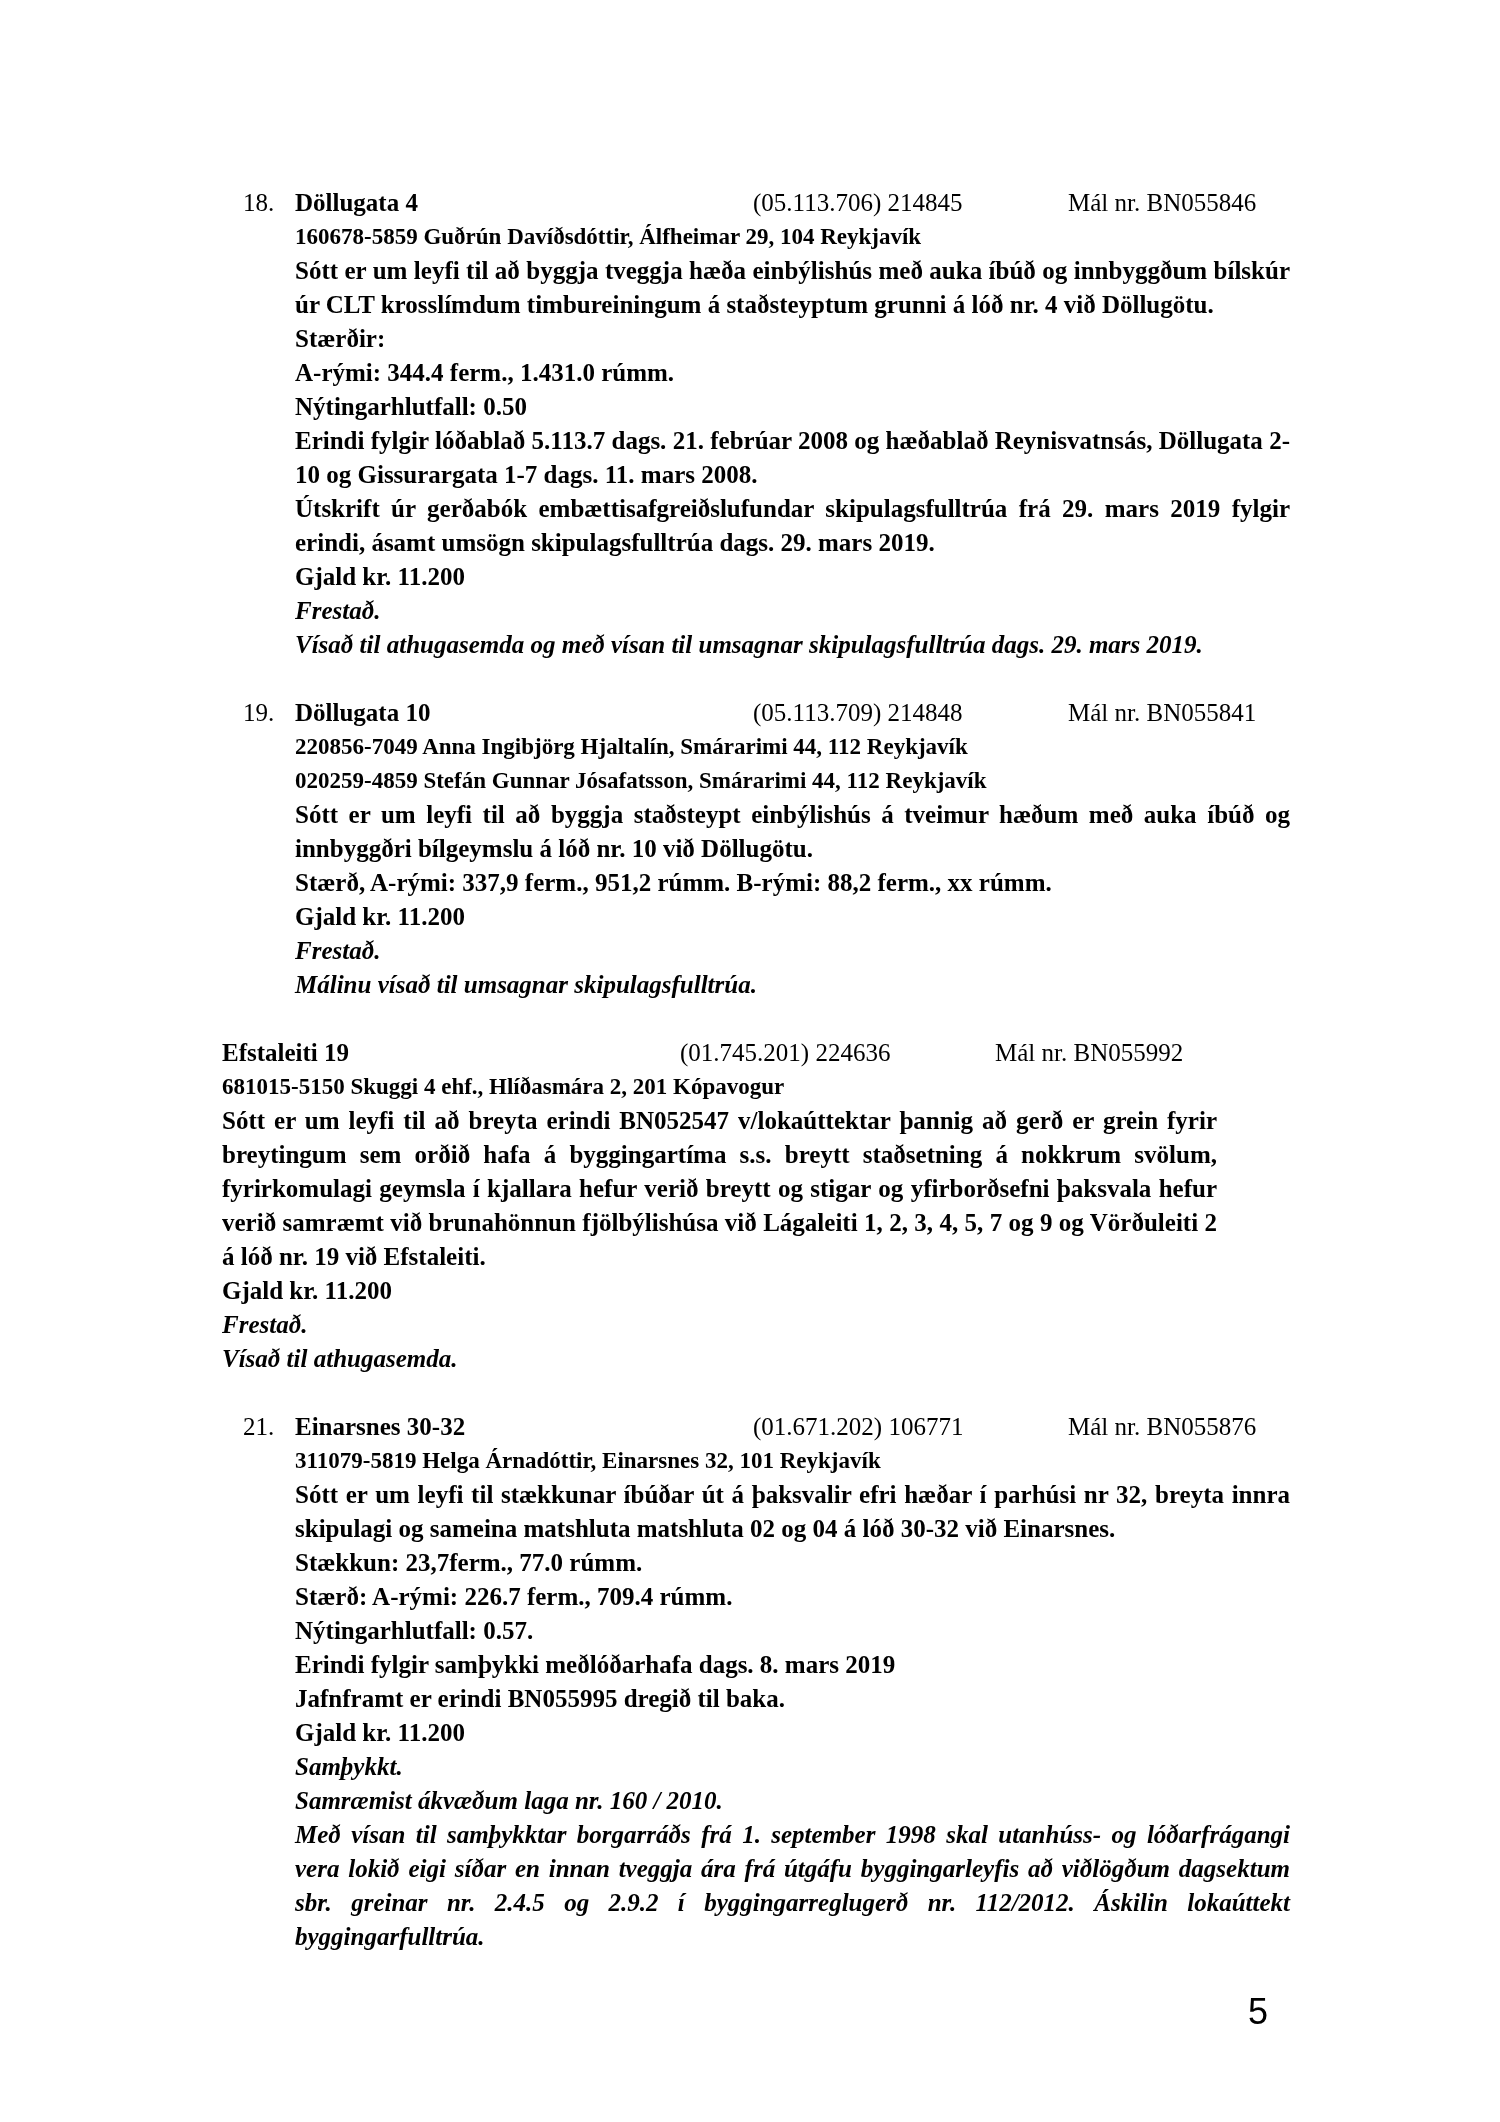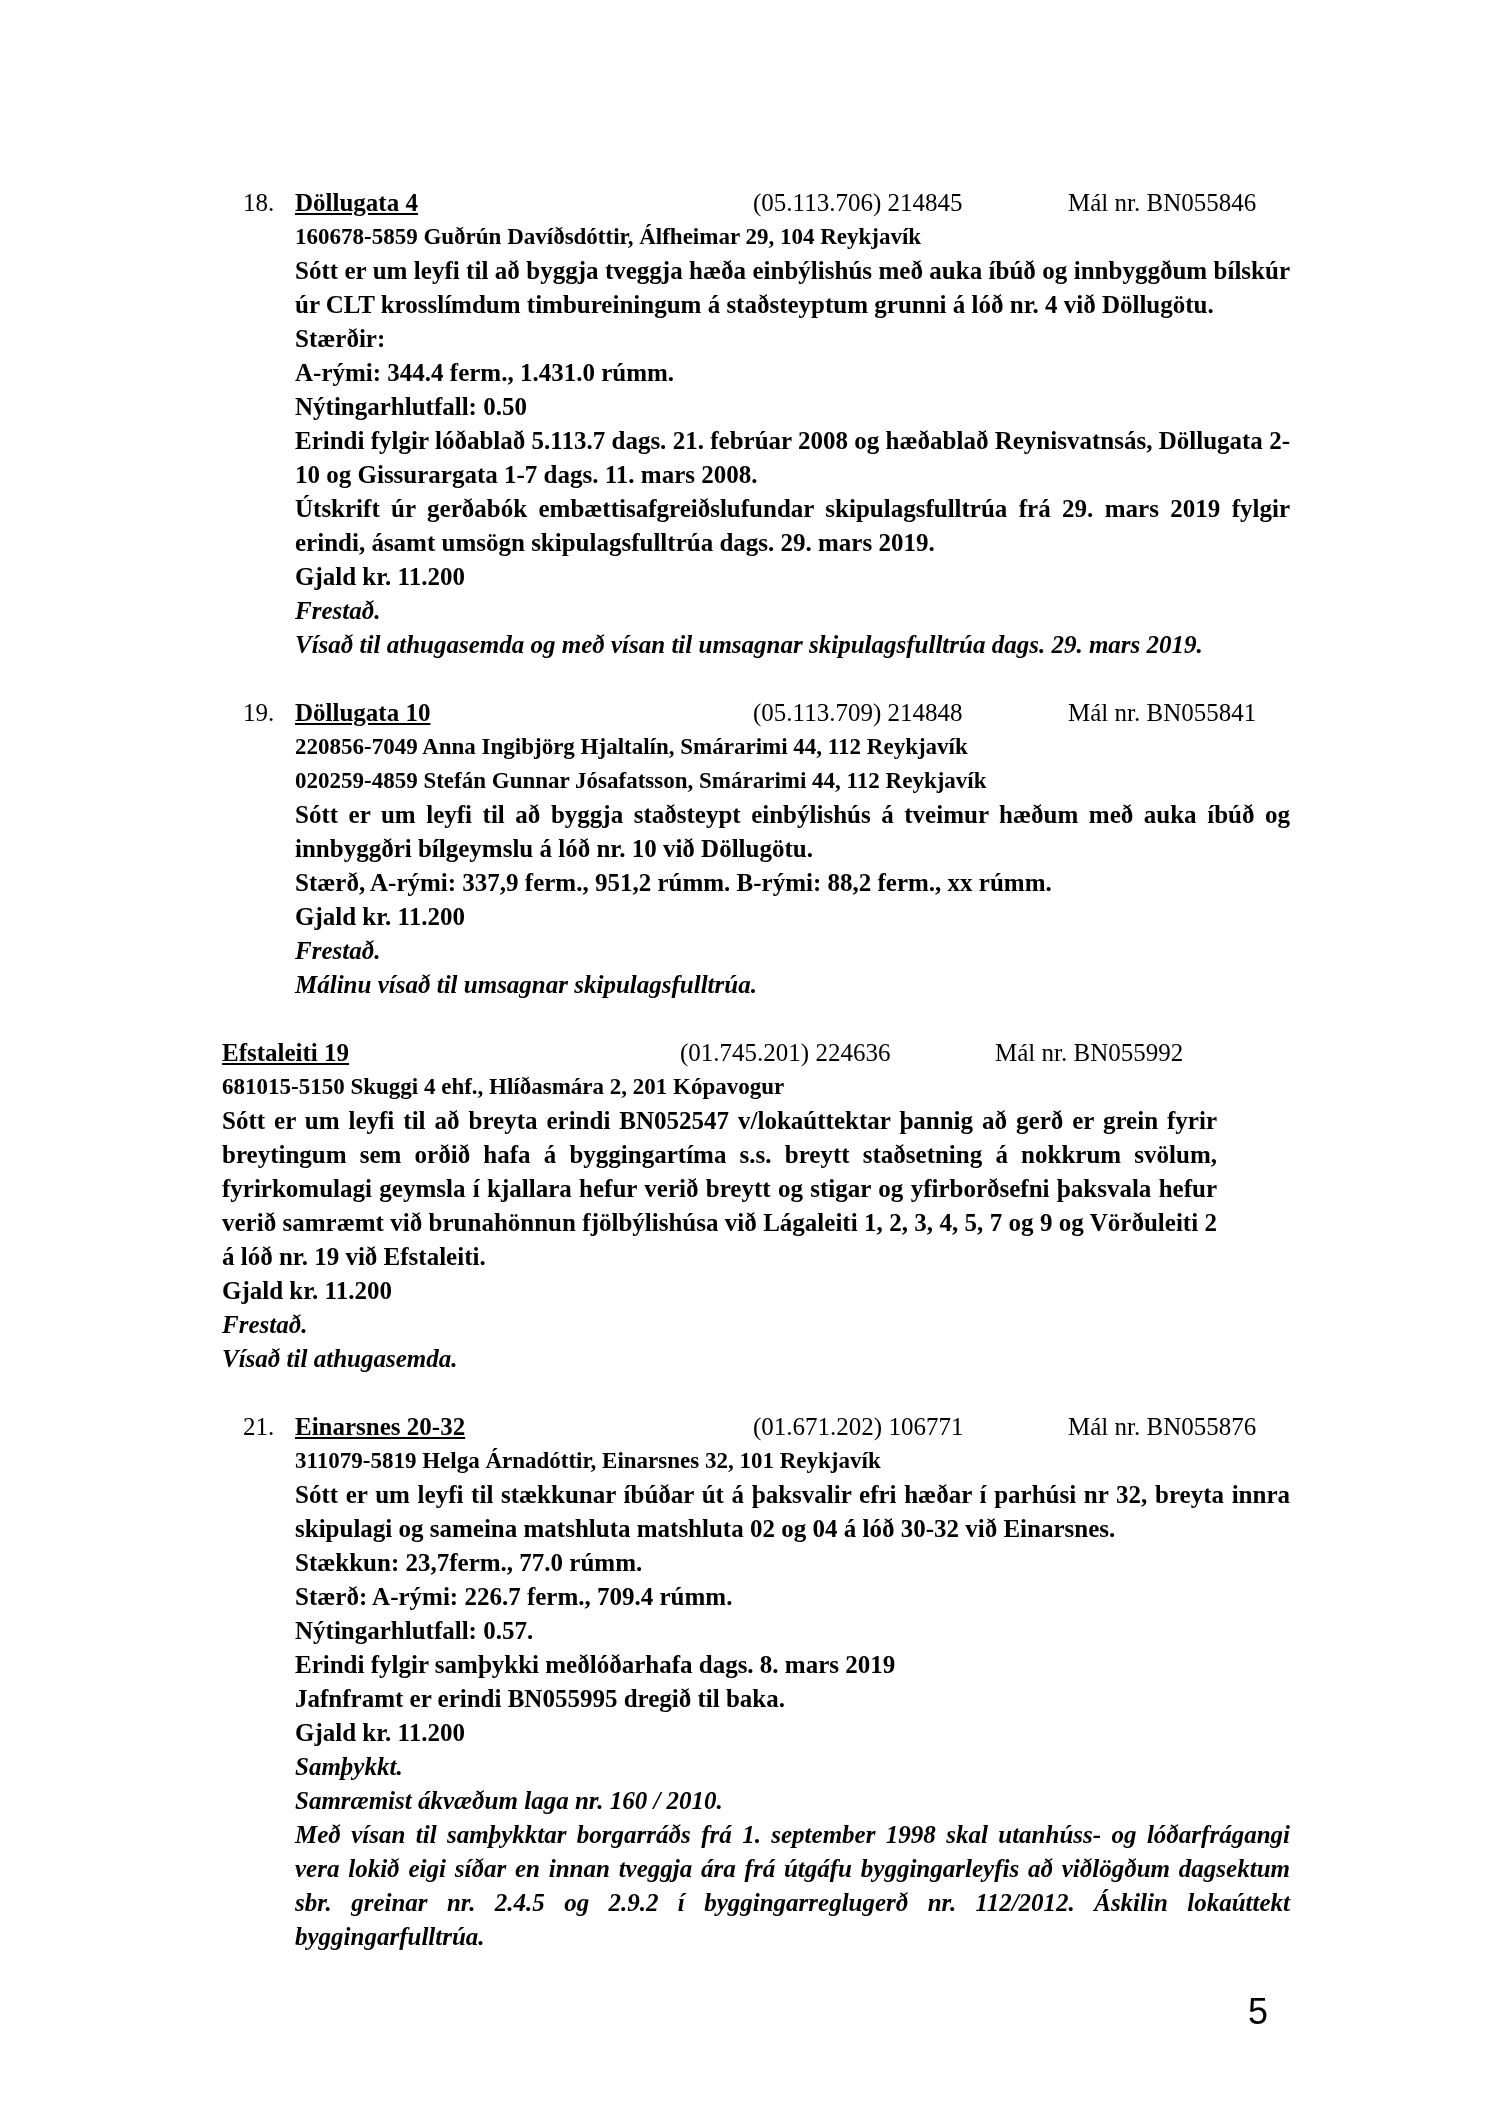--- a/index.html
+++ b/index.html
@@ -35,21 +35,20 @@
   }
   .item-content {
     width: 995px;
     font-size: 25px;
     line-height: 34px;
   }
   .item-head {
     position: relative;
     height: 34px;
     white-space: nowrap;
-    text-decoration: underline;
   }
   .item-title {
     font-weight: bold;
   }
   .parcel {
     position: absolute;
     left: 458px;
     top: 0;
   }
   .case-no {
@@ -137,21 +136,21 @@
       <p>Gjald kr. 11.200</p>
       <p class="italic">Frestað.</p>
       <p class="italic">Vísað til athugasemda.</p>
     </div>
   </div>
 
   <div class="item">
     <div class="item-num">21.</div>
     <div class="item-content">
       <div class="item-head">
-        <span class="item-title">Einarsnes 20-32</span>
+        <span class="item-title">Einarsnes 30-32</span>
         <span class="parcel">(01.671.202) 106771</span>
         <span class="case-no">Mál nr. BN055876</span>
       </div>
       <p class="addr">311079-5819 Helga Árnadóttir, Einarsnes 32, 101 Reykjavík</p>
       <p class="justify">Sótt er um leyfi til stækkunar íbúðar út á þaksvalir efri hæðar í parhúsi nr 32, breyta innra skipulagi og sameina matshluta matshluta 02 og 04 á lóð 30-32 við Einarsnes.</p>
       <p>Stækkun: 23,7ferm., 77.0 rúmm.</p>
       <p>Stærð: A-rými: 226.7 ferm., 709.4 rúmm.</p>
       <p>Nýtingarhlutfall: 0.57.</p>
       <p>Erindi fylgir samþykki meðlóðarhafa dags. 8. mars 2019</p>
       <p>Jafnframt er erindi BN055995 dregið til baka.</p>

